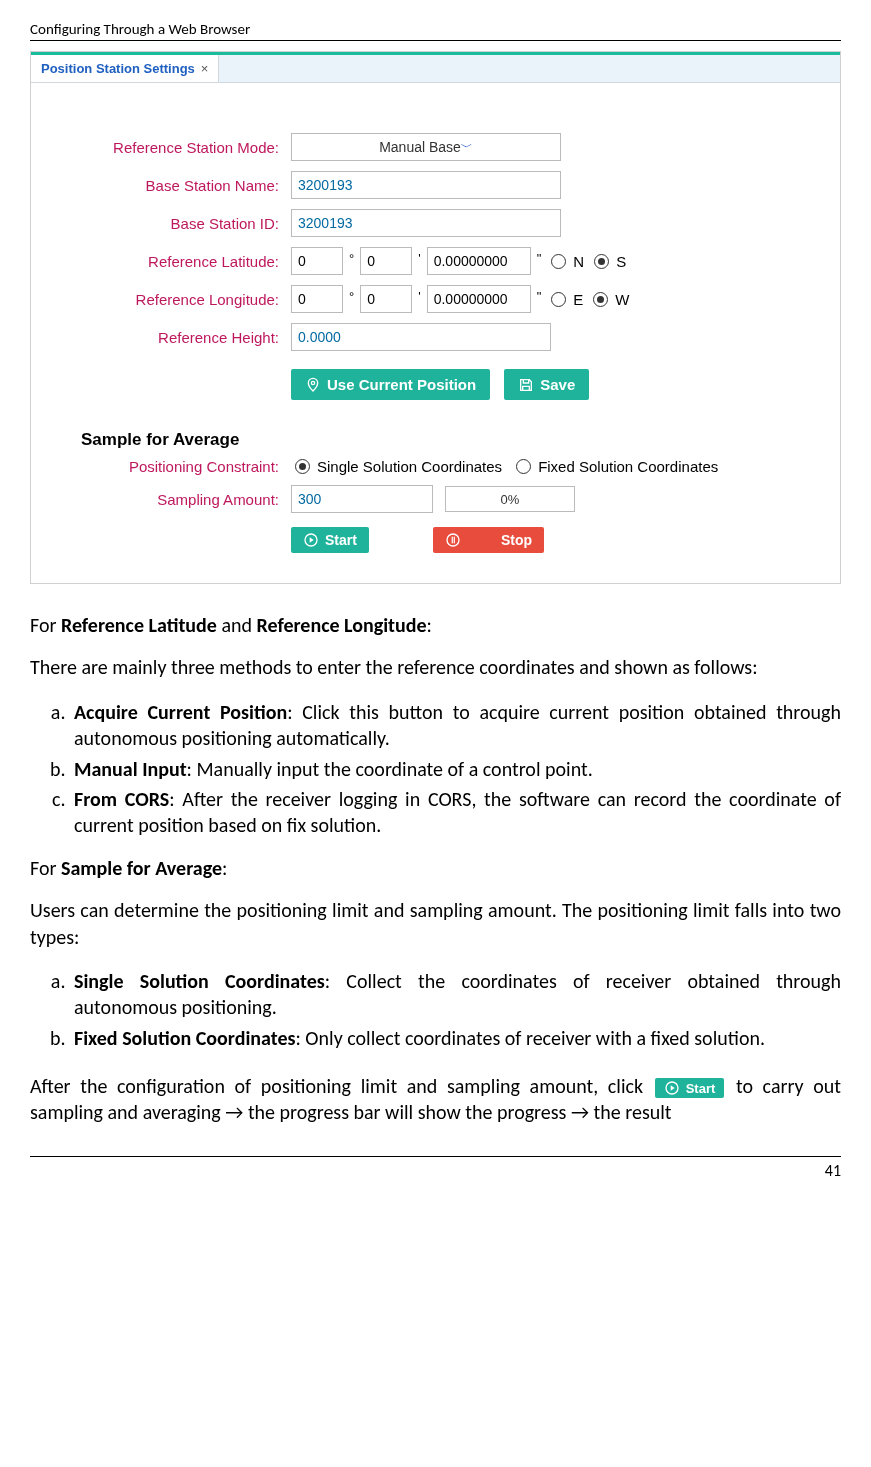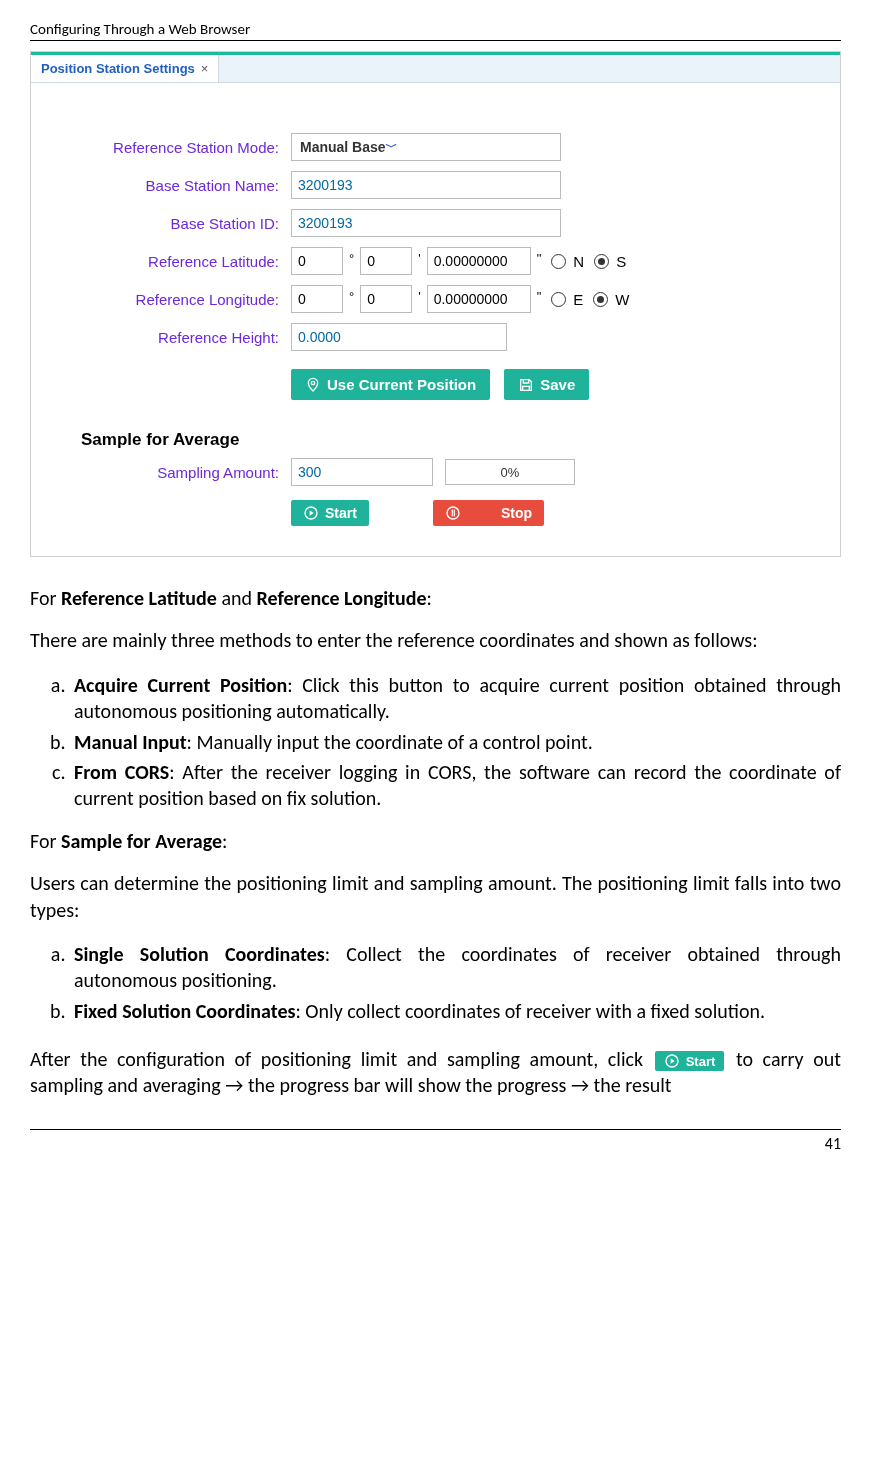--- a/index.html
+++ b/index.html
@@ -49,40 +49,39 @@
   .form-row {
     display: flex;
     align-items: center;
     margin-bottom: 10px;
   }
   .form-label {
     width: 210px;
     text-align: right;
     padding-right: 12px;
     font-size: 15px;
-    color: #6d28d9;
+    color: #be185d;
   }
   .form-input {
     border: 1px solid #bbb;
     height: 28px;
     padding: 2px 6px;
     font-size: 14px;
     color: #0369a1;
   }
   .select-box {
     border: 1px solid #bbb;
     height: 28px;
     width: 270px;
     padding: 2px 8px;
     display: flex;
     align-items: center;
-    justify-content: flex-start;
+    justify-content: center;
     color: #333;
     font-size: 14px;
-    font-weight: bold;
   }
   .select-box .chev {
     color: #3060d0;
     font-size: 12px;
   }
   .coord-group { display: flex; align-items: center; gap: 4px; }
   .coord-input-sm { width: 52px; border: 1px solid #bbb; height: 28px; padding: 2px 6px; font-size: 14px; }
   .coord-input-lg { width: 104px; border: 1px solid #bbb; height: 28px; padding: 2px 6px; font-size: 14px; }
   .deg-sym { font-size: 13px; margin: 0 2px; position: relative; top: -3px; }
   .radio-circle {
@@ -195,41 +194,50 @@
         <span class="deg-sym">"</span>
         <span class="radio-circle"></span>
         <span class="radio-label">E</span>
         <span class="radio-circle checked"></span>
         <span class="radio-label">W</span>
       </div>
     </div>
 
     <div class="form-row">
       <div class="form-label">Reference Height:</div>
-      <input class="form-input" style="width: 216px;" value="0.0000">
+      <input class="form-input" style="width: 260px;" value="0.0000">
     </div>
 
     <div class="btn-row">
       <button class="btn btn-teal">
         <svg viewBox="0 0 24 24">
             <path fill="none" stroke="#fff" stroke-width="2" d="M12 2C8 2 5 5 5 9c0 5 7 12 7 12s7-7 7-12c0-4-3-7-7-7z"></path>
             <circle cx="12" cy="9" r="2.5" fill="none" stroke="#fff" stroke-width="2"></circle>
           </svg>
         <span>Use Current Position</span>
       </button>
       <button class="btn btn-teal">
         <svg viewBox="0 0 24 24">
             <path fill="none" stroke="#fff" stroke-width="2" d="M4 4h13l3 3v13H4z M8 4v5h8V4 M7 20v-6h10v6"></path>
           </svg>
         <span>Save</span>
       </button>
     </div>
 
     <div class="section-heading" style="margin-left:0">Sample for Average</div>
 
+    <div class="form-row">
+      <div class="form-label">Positioning Constraint:</div>
+      <div class="coord-group">
+        <span class="radio-circle checked"></span>
+        <span class="radio-label">Single Solution Coordinates</span>
+        <span class="radio-circle" style="margin-left:8px"></span>
+        <span class="radio-label">Fixed Solution Coordinates</span>
+      </div>
+    </div>
 
     <div class="form-row">
       <div class="form-label">Sampling Amount:</div>
       <input class="form-input" style="width: 142px;" value="300">
       <div class="progress-box">0%</div>
     </div>
 
     <div class="btn-row" style="margin-top:14px">
       <button class="btn btn-teal btn-sm">
         <svg viewBox="0 0 24 24">

